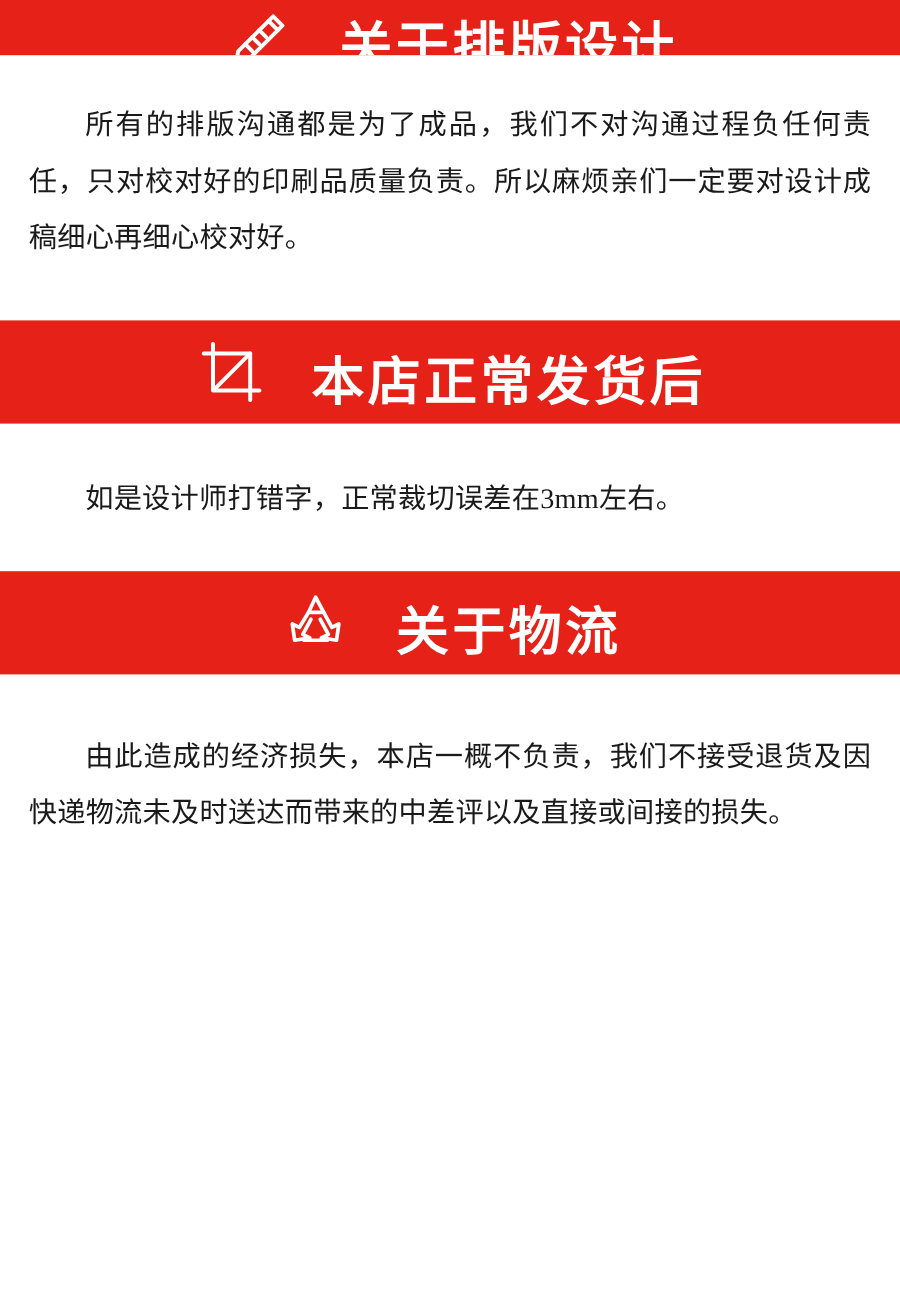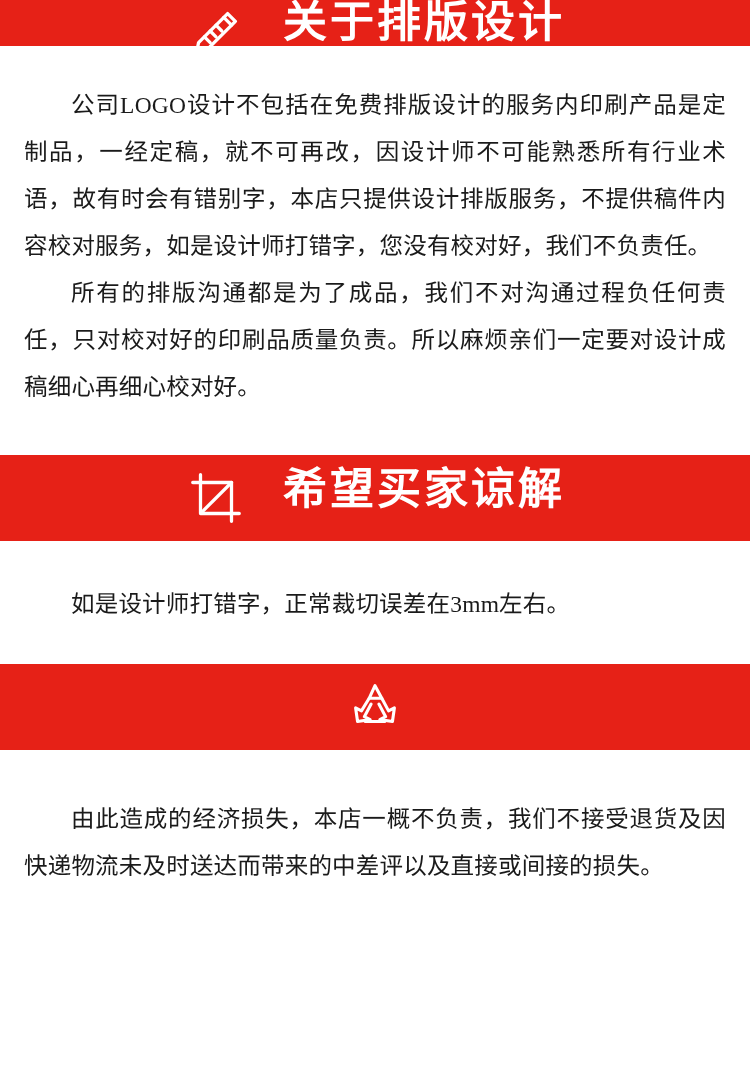--- a/index.html
+++ b/index.html
@@ -26,21 +26,21 @@
     position: relative;
     width: 750px;
     background: #e62117;
     display: flex;
     align-items: center;
     justify-content: center;
     box-sizing: border-box;
   }
   .banner-inner {
     display: flex;
-    align-items: flex-start;
+    align-items: flex-end;
     gap: 36px;
   }
   .banner-icon {
     width: 62px;
     height: 62px;
     flex: 0 0 auto;
     display: block;
   }
   .banner-title {
     color: #ffffff;
@@ -101,36 +101,35 @@
           <path d="M32 26 L38 32"></path>
         </g>
       </svg>
       <div class="banner-title">关于排版设计</div>
     </div>
   </div>
 
   <div class="gap-a"></div>
 
   <div class="section">
-    <p class="para">公司LOGO设计不包括在免费排版设计的服务内印刷产品是定制品，一经定稿，就不可再改，因设计师不可能熟悉所有行业术语，故有时会有错别字，本店只提供设计排版服务，不提供稿件内容校对服务，如是设计师打错字，您没有校对好，我们不负责任。</p>
     <p class="para">所有的排版沟通都是为了成品，我们不对沟通过程负任何责任，只对校对好的印刷品质量负责。所以麻烦亲们一定要对设计成稿细心再细心校对好。</p>
   </div>
 
   <div class="gap-c"></div>
 
   <div class="banner banner-2">
     <div class="banner-inner">
       <svg class="banner-icon" viewBox="0 0 64 64" aria-hidden="true">
         <g fill="none" stroke="#ffffff" stroke-width="3.4" stroke-linejoin="round" stroke-linecap="round">
           <path d="M16 8 L16 48 L56 48"></path>
           <path d="M8 16 L48 16 L48 56"></path>
           <path d="M48 16 L18 46"></path>
         </g>
       </svg>
-      <div class="banner-title">希望买家谅解</div>
+      <div class="banner-title">本店正常发货后</div>
     </div>
   </div>
 
   <div class="gap-b"></div>
 
   <div class="section">
     <p class="para">如是设计师打错字，正常裁切误差在3mm左右。</p>
   </div>
 
   <div class="gap-e"></div>
@@ -138,20 +137,21 @@
   <div class="banner banner-3">
     <div class="banner-inner">
       <svg class="banner-icon" viewBox="0 0 64 64" aria-hidden="true">
         <g fill="none" stroke="#ffffff" stroke-width="3.2" stroke-linejoin="round" stroke-linecap="round">
           <path d="M32 10 L39 23 L33 23 L26 23 Z"></path>
           <path d="M39 23 L46 36 L52 33 L50 47 L37 45 L43 42 L36 29"></path>
           <path d="M26 23 L18 36 L12 33 L14 47 L27 45 L21 42 L28 29"></path>
           <path d="M22 47 L42 47"></path>
         </g>
       </svg>
+      <div class="banner-title">关于物流</div>
     </div>
   </div>
 
   <div class="gap-f"></div>
 
   <div class="section">
     <p class="para">由此造成的经济损失，本店一概不负责，我们不接受退货及因快递物流未及时送达而带来的中差评以及直接或间接的损失。</p>
   </div>
 
 </div>

